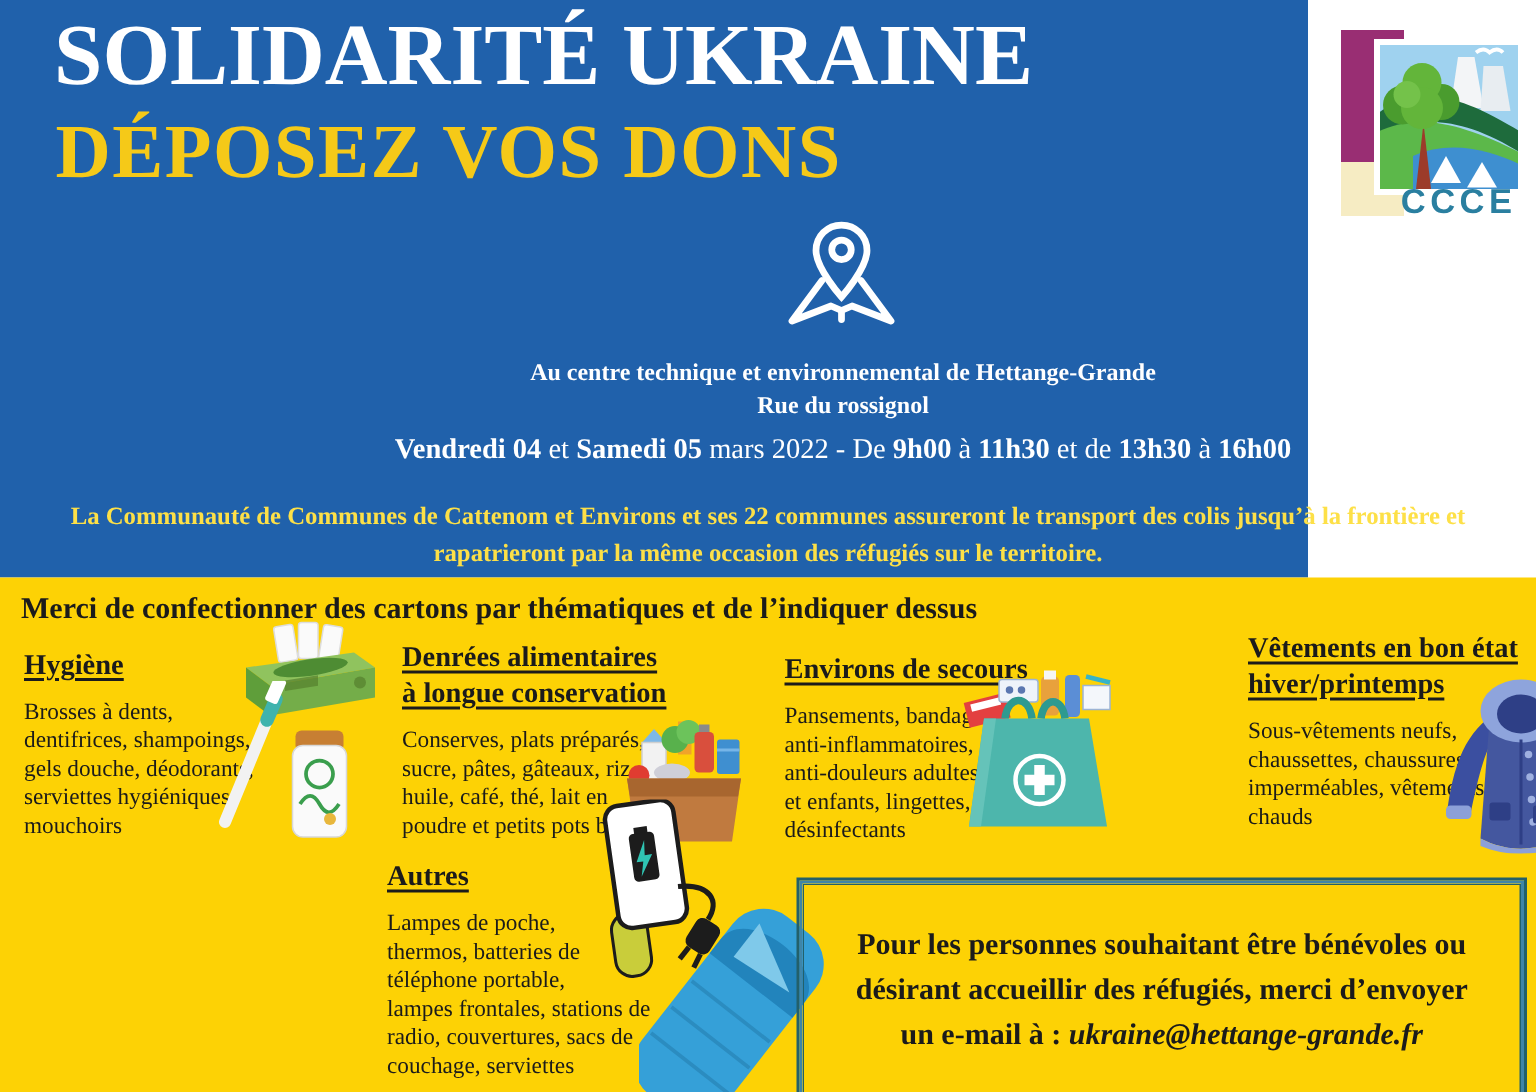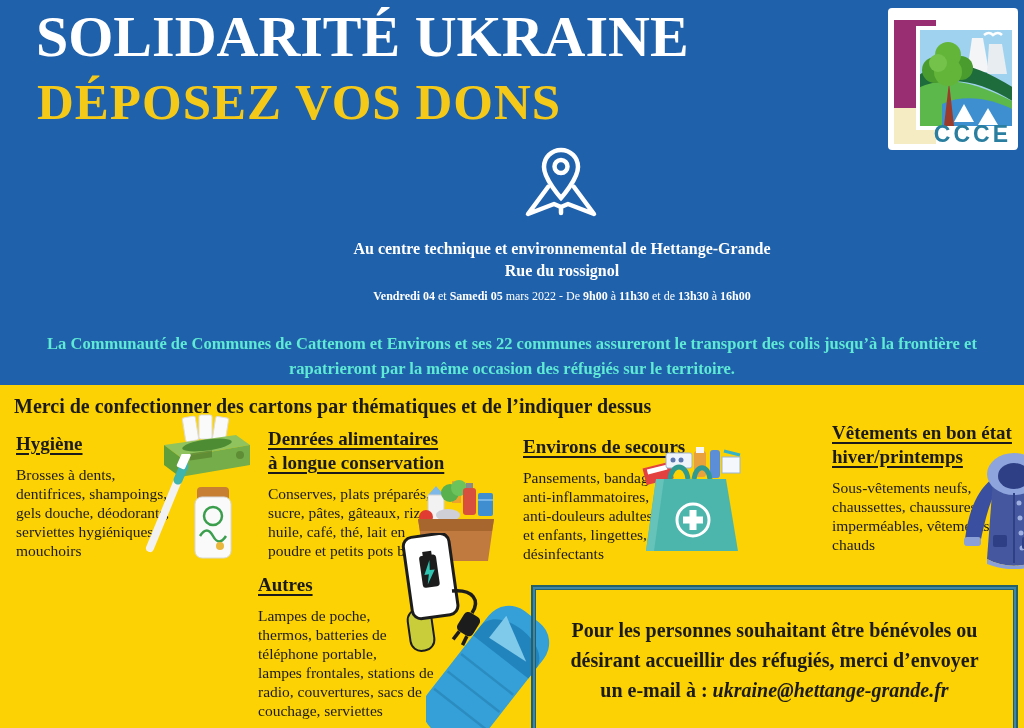--- a/index.html
+++ b/index.html
@@ -1,37 +1,37 @@
 <!DOCTYPE html>
 <html style="--blue: #2061ab; --yellow: #fdd205; --gold: #f5c918; --text-dark: #1b1b1b; --border-dark: #23606a; --border-blue: #3f85a8;"><head>
 <meta charset="utf-8">
 <style>
   html,body{margin:0;padding:0;background:#ffffff;}
   .poster{
     position:relative;width:1024px;height:728px;overflow:hidden;
     font-family:"Liberation Serif","DejaVu Serif",serif;
   }
-  .top{position:absolute;left:0;top:0;width:1024px;height:385px;background:var(--blue,#2061ab);text-decoration:underline;}
+  .top{position:absolute;left:0;top:0;width:872px;height:385px;background:var(--blue,#2061ab);text-decoration:underline;}
   .bottom{position:absolute;left:0;top:385px;width:1024px;height:343px;background:var(--yellow,#fdd205);color:var(--text-dark,#1b1b1b);}
 
   .title{position:absolute;left:36px;top:0;line-height:74px;font-size:58px;font-weight:700;color:#ffffff;white-space:nowrap;}
   .subtitle{position:absolute;left:37px;top:70px;line-height:64px;font-size:51px;font-weight:700;letter-spacing:1px;color:var(--gold,#f5c918);white-space:nowrap;}
 
   .logo{position:absolute;left:888px;top:8px;width:130px;height:142px;background:#ffffff;border-radius:4px;}
   .logo svg{position:absolute;left:0;top:0;}
   .logo-text{position:absolute;right:7px;bottom:2px;font-family:"Liberation Sans","DejaVu Sans",sans-serif;
     font-weight:700;font-size:23px;letter-spacing:3px;color:#2a7fa0;}
 
   .pin{position:absolute;left:518px;top:146px;}
 
   .addr{position:absolute;left:100px;top:238px;width:924px;text-align:center;color:#ffffff;
     font-weight:700;font-size:16px;line-height:21.5px;}
   .schedule{position:absolute;left:100px;top:289px;width:924px;text-align:center;color:#ffffff;
-    font-weight:400;font-size:12px;}
-  .note{position:absolute;left:7px;top:331px;width:1010px;text-align:center;color:#5eead4;
+    font-weight:400;font-size:19px;}
+  .note{position:absolute;left:7px;top:331px;width:1010px;text-align:center;color:#fde047;
     font-weight:700;font-size:16.5px;line-height:25px;white-space:pre-line;}
 
   .instruction{position:absolute;left:14px;top:10px;font-size:20px;font-weight:700;}
 
   .cat{position:absolute;}
   .cat h3{margin:0;font-size:19px;line-height:24px;font-weight:700;white-space:pre-line;
     text-decoration:underline;text-decoration-thickness:2px;text-underline-offset:3px;}
   .cat p{margin:9px 0 0;font-size:15.5px;line-height:19px;white-space:pre-line;}
   .cat svg{position:absolute;}
 

